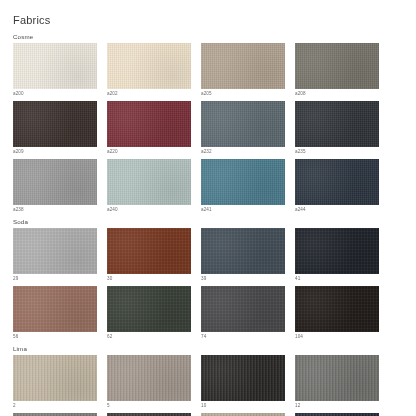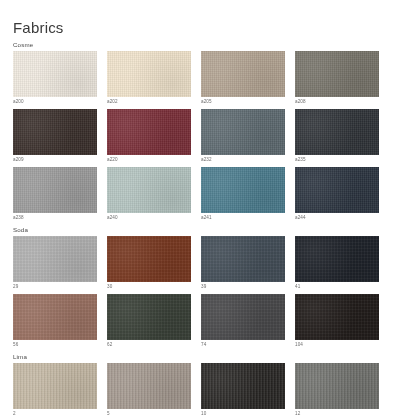--- a/index.html
+++ b/index.html
@@ -19,25 +19,25 @@
 
   .page {
     width: 416px;
     height: 416px;
     box-sizing: border-box;
     padding: 6px 10px 0 13px;
     position: relative;
   }
 
   .page-title {
-    font-size: 15px;
+    font-size: 11px;
     font-weight: 400;
     color: #3a3a3a;
     letter-spacing: 0.2px;
-    margin: 16px 0 7px 0;
+    margin: 8px 0 7px 0;
     line-height: 12px;
   }
 
   .collection {
     margin-bottom: 1px;
   }
 
   .collection-title {
     font-size: 6.2px;
     font-weight: 400;

